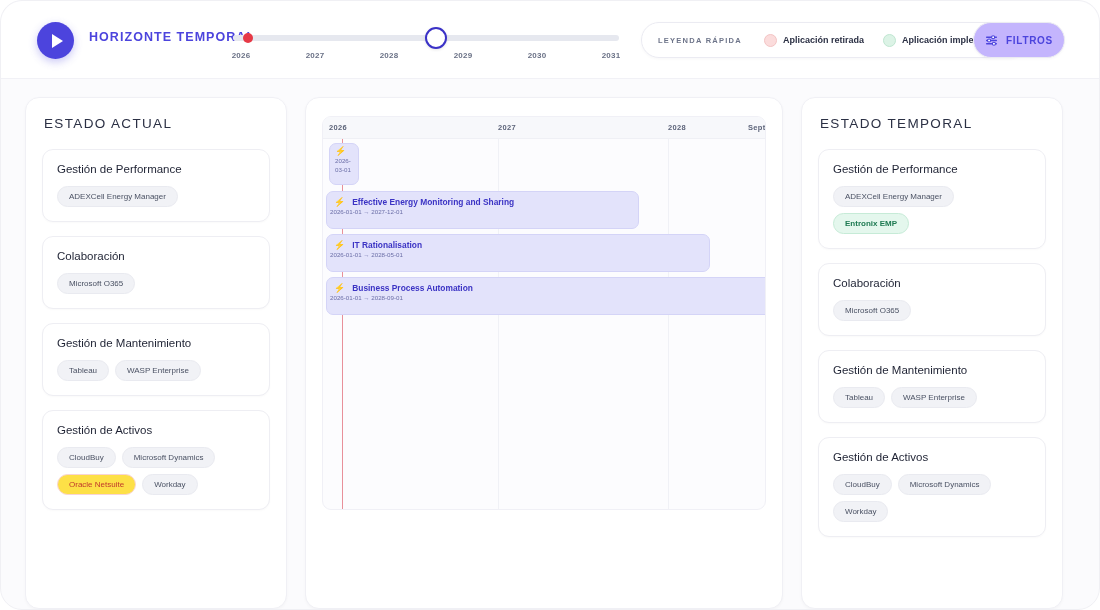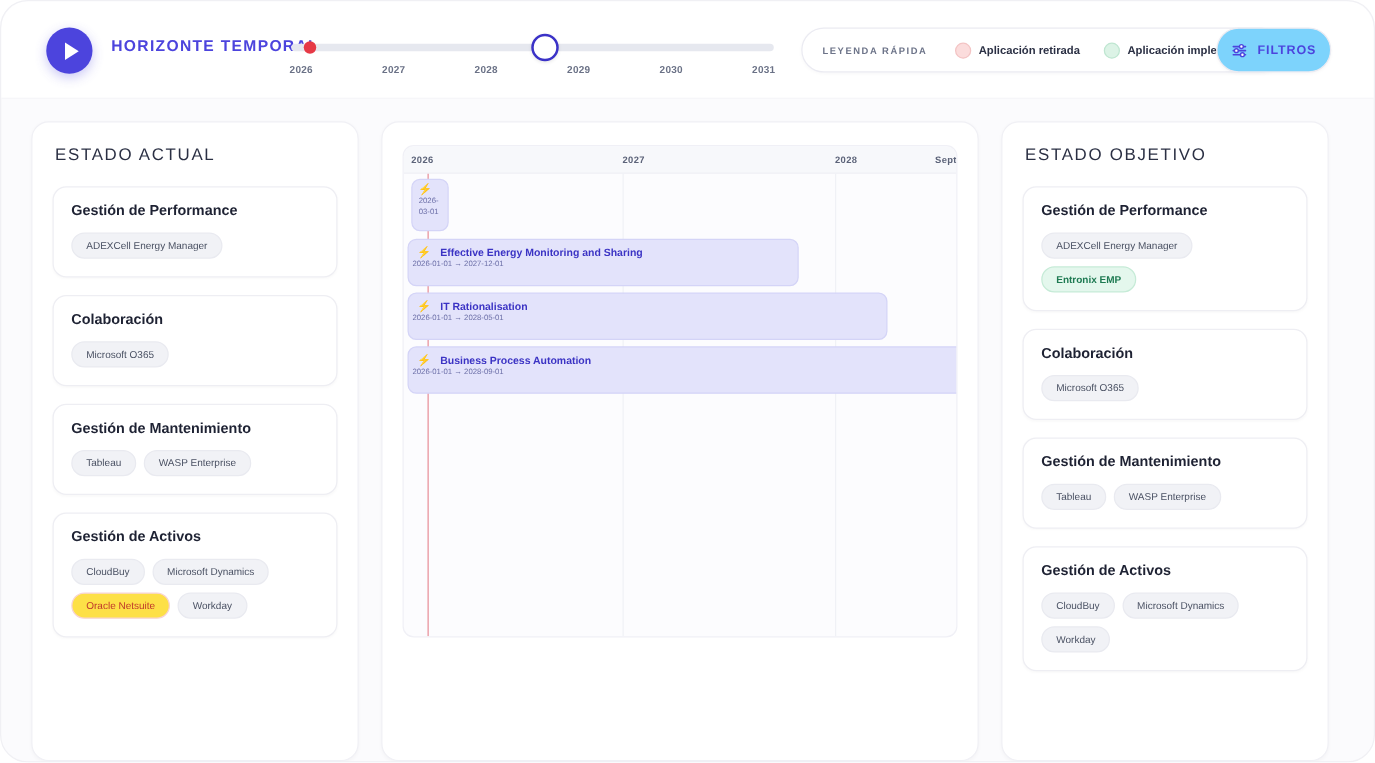--- a/index.html
+++ b/index.html
@@ -157,21 +157,21 @@
     white-space: nowrap;
   }
 
   
   .filtros {
     position: absolute;
     left: 972px;
     top: 21px;
     width: 92px;
     height: 36px;
-    background: #7dd3fc;
+    background: #c4b5fd;
     border: 1px solid #ebebf2;
     border-radius: 18px;
     display: flex;
     align-items: center;
     justify-content: center;
     gap: 8px;
     cursor: pointer;
     box-shadow: 0 1px 3px rgba(20,20,43,0.035);
   }
   .filtros-label {
@@ -211,21 +211,21 @@
   .card {
     background: #ffffff;
     border: 1px solid #eeeef3;
     border-radius: 11px;
     padding: 13px 14px 14px 14px;
     margin-bottom: 14px;
     box-shadow: 0 1px 2px rgba(20,20,43,0.025);
   }
   .card-title {
     font-size: 11.5px;
-    font-weight: bold;
+    font-weight: normal;
     color: #1e2233;
     margin-bottom: 11px;
   }
   .chips {
     display: flex;
     flex-wrap: wrap;
     gap: 6px;
   }
   .chip {
     font-size: 8px;
@@ -453,21 +453,21 @@
                 <span class="tl-bolt">⚡</span>
                 <span class="tl-bar-title">Business Process Automation</span>
               </div>
               <div class="tl-bar-dates">2026-01-01 → 2028-09-01</div>
             </div>
           </div>
       </div>
     </div>
 
     <div class="panel col-side">
-      <div class="panel-title">ESTADO OBJETIVO</div>
+      <div class="panel-title">ESTADO TEMPORAL</div>
       <div class="cards" id="right-cards">
           <div class="card">
             <div class="card-title">Gestión de Performance</div>
             <div class="chips">
               <span class="chip">ADEXCell Energy Manager</span>
               <span class="chip added">Entronix EMP</span>
             </div>
           </div>
           <div class="card">
             <div class="card-title">Colaboración</div>

